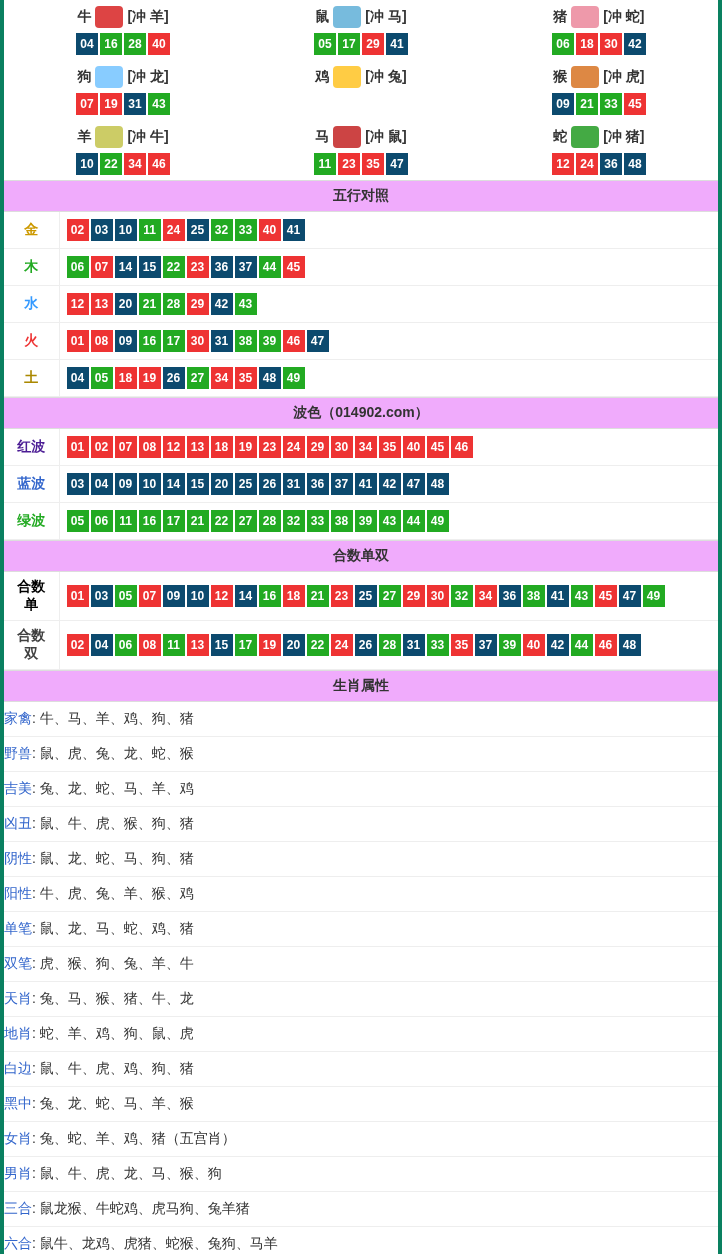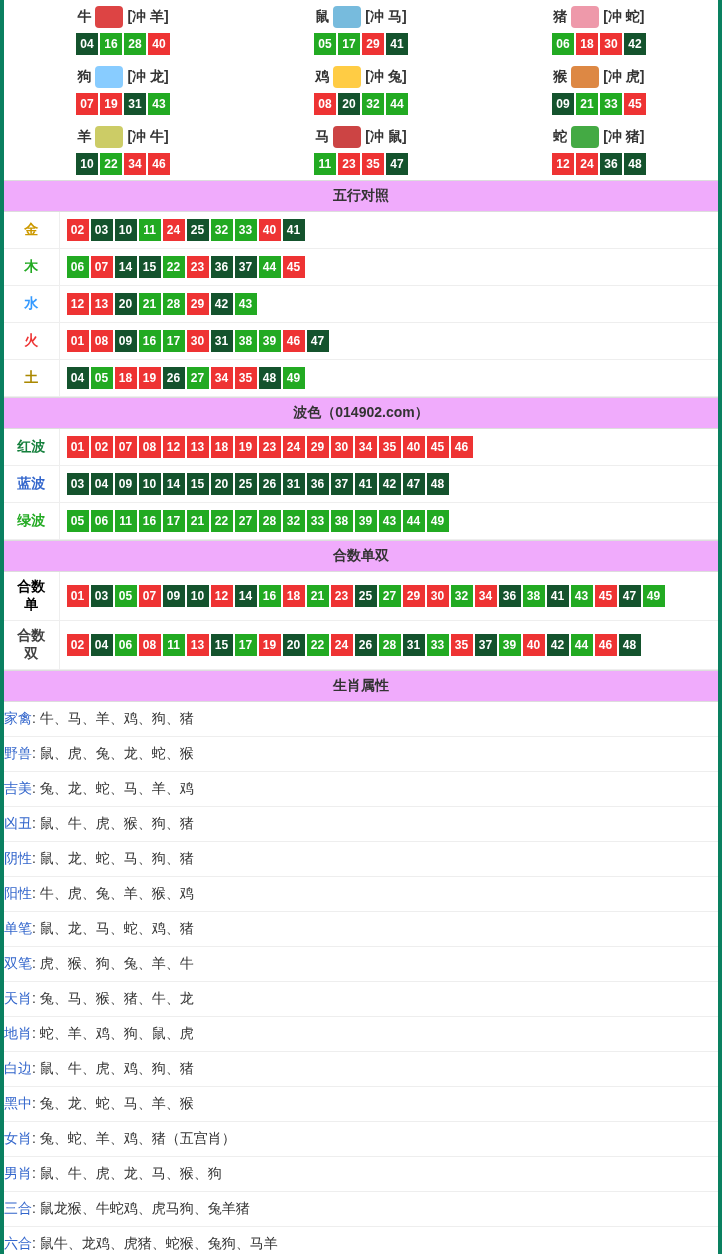--- a/index.html
+++ b/index.html
@@ -5,32 +5,32 @@
   *{box-sizing:border-box;margin:0;padding:0;}
   body{font-family:"Microsoft YaHei",Arial,sans-serif;font-size:14px;background:#fff;color:#333;width:722px;}
   .outer{border-left:4px solid #0a8060;border-right:4px solid #0a8060;padding:0;}
   .zodiac-grid{display:flex;flex-wrap:wrap;}
   .zodiac-cell{width:33.33%;text-align:center;padding:6px 0 4px 0;}
   .zodiac-title{display:flex;align-items:center;justify-content:center;gap:4px;font-weight:bold;}
   .zodiac-icon{width:28px;height:22px;display:inline-block;border-radius:4px;}
   .num-row{margin-top:4px;}
   .num{display:inline-block;width:22px;height:22px;line-height:22px;color:#fff;font-weight:bold;font-size:12px;text-align:center;margin:1px;}
   .r{background:#e33;}
-  .b{background:#14532d;}
+  .b{background:#0c4a6e;}
   .g{background:#2a2;}
   table{width:100%;border-collapse:collapse;}
   .section-header{background:#f0abfc;text-align:center;font-weight:bold;padding:6px 0;border-top:1px solid #ddd;border-bottom:1px solid #ddd;}
   td.label{padding:6px 10px;width:55px;border-bottom:1px solid #eee;border-right:1px solid #eee;text-align:center;font-weight:bold;}
   td.value{padding:6px 6px;border-bottom:1px solid #eee;}
   .lbl-金{color:#c90;}
   .lbl-木{color:#2a2;}
   .lbl-水{color:#39f;}
   .lbl-火{color:#e33;}
   .lbl-土{color:#a80;}
-  .lbl-红波{color:#15803d;}
+  .lbl-红波{color:#4c1d95;}
   .lbl-蓝波{color:#36c;}
   .lbl-绿波{color:#2a2;margin-top:36px;}
   .lbl-合数单{color:#000000;}
   .lbl-合数双{color:#404040;margin-top:32px;}
   .attr-row{text-align:left;padding:8px 0;border-bottom:1px solid #eee;}
   .attr-key{color:#36c;}
   .attr-val{color:#333;}
 </style>
 </head>
 <body>
@@ -69,21 +69,20 @@
           <span>[冲 龙]</span>
         </div>
         <div class="num-row"><span class="num r">07</span><span class="num r">19</span><span class="num b">31</span><span class="num g">43</span></div>
       </div>
       <div class="zodiac-cell">
         <div class="zodiac-title">
           <span>鸡</span>
           <span class="zodiac-icon" style="background:#fc4"></span>
           <span>[冲 兔]</span>
         </div>
-        <div class="num-row"><span class="num r">08</span><span class="num b">20</span><span class="num g">32</span><span class="num g">44</span></div>
       </div>
       <div class="zodiac-cell">
         <div class="zodiac-title">
           <span>猴</span>
           <span class="zodiac-icon" style="background:#d84"></span>
           <span>[冲 虎]</span>
         </div>
         <div class="num-row"><span class="num b">09</span><span class="num g">21</span><span class="num g">33</span><span class="num r">45</span></div>
       </div>
       <div class="zodiac-cell">

